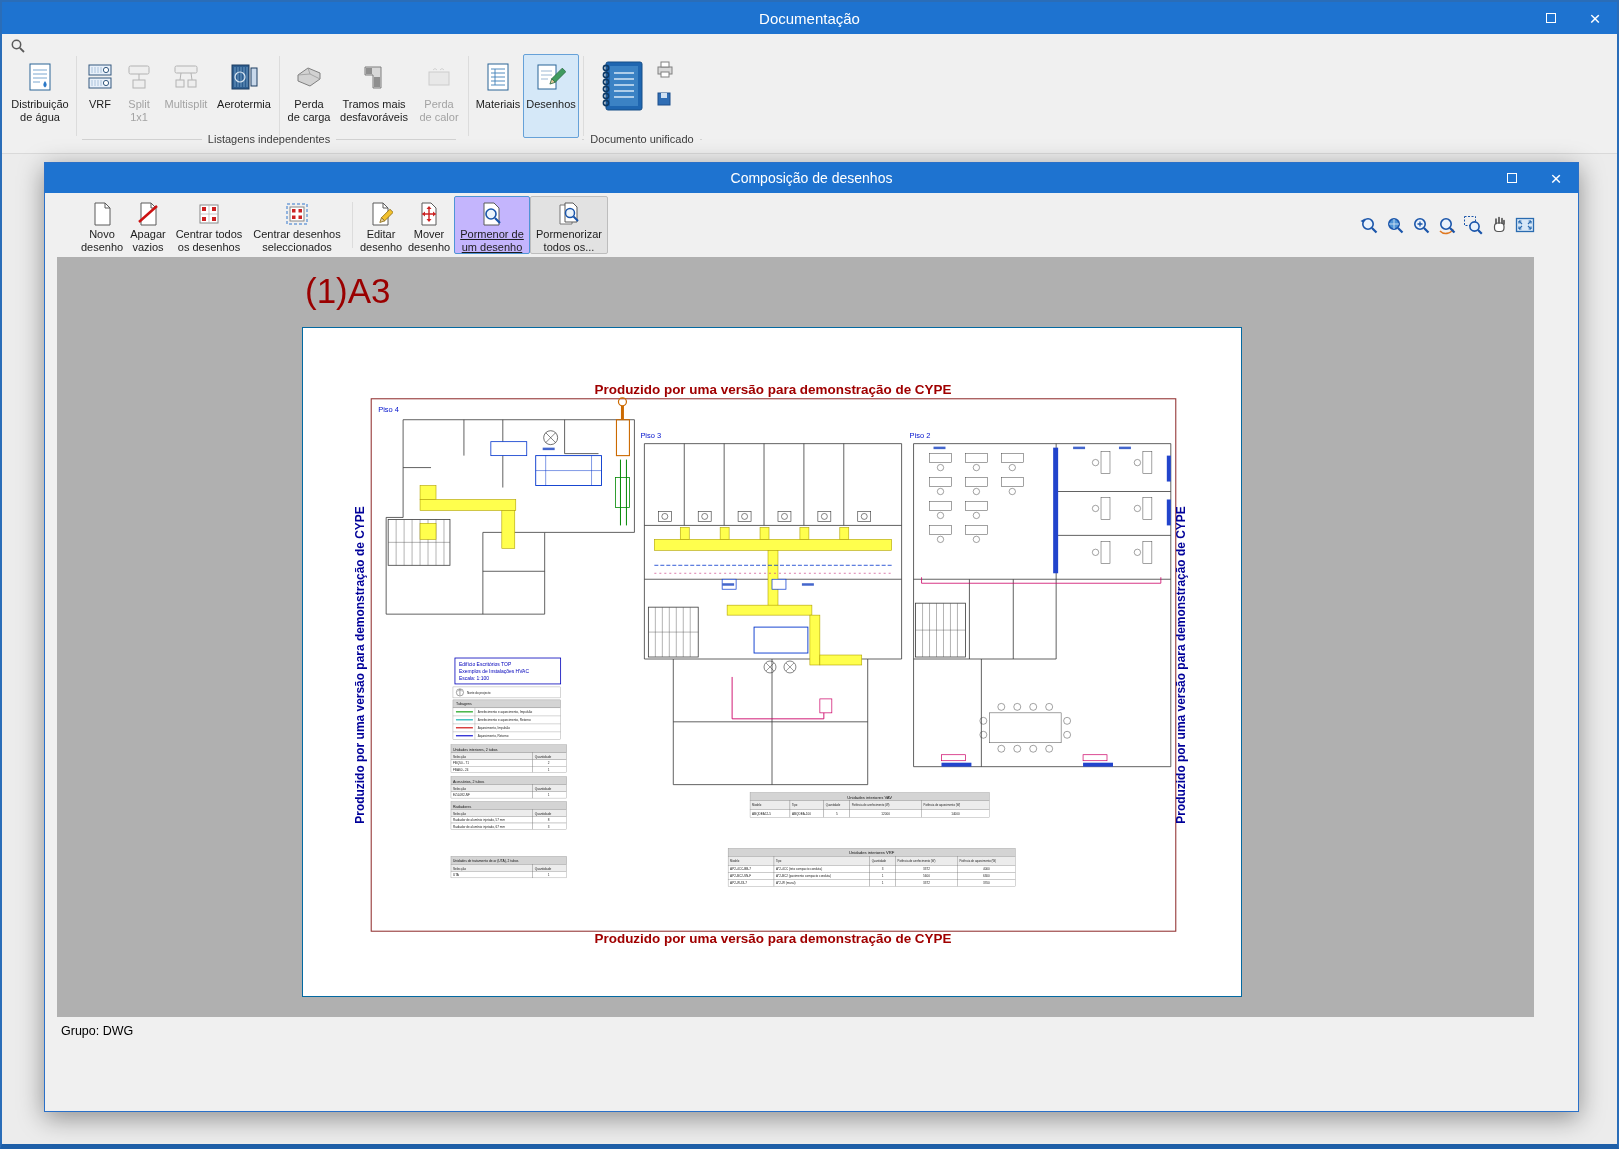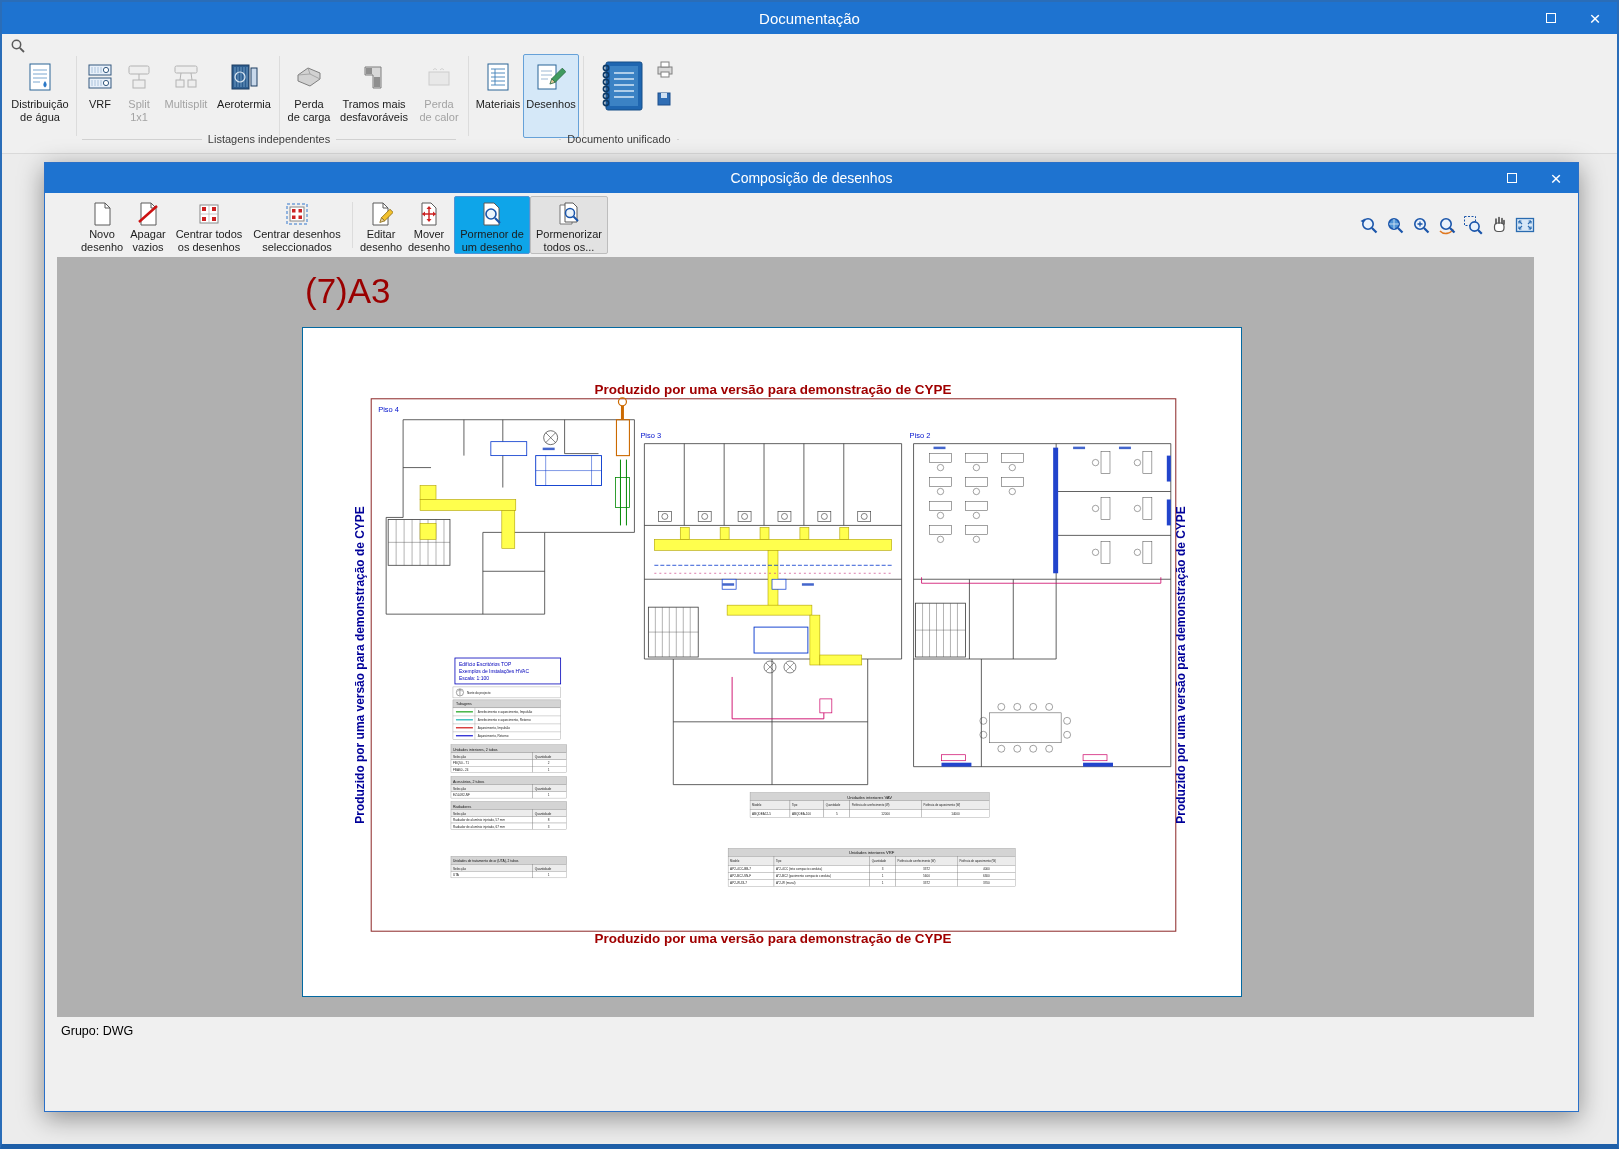--- a/index.html
+++ b/index.html
@@ -30,21 +30,21 @@
   .group-label { position:absolute; top:99px; display:flex; align-items:center; gap:6px; font-size:11px; color:#3c3c3c; }
   .gl-line { flex:1; height:1px; background:#d2d2d2; }
 
   
   .dialog { position:absolute; left:42px; top:160px; width:1535px; height:950px; background:#f0f0f0; border:1px solid #2a70c8; box-shadow:0 6px 24px rgba(0,0,0,.4); }
   .dialog .titlebar { height:30px; }
   .dialog .tb-title { font-size:14px; }
   .dlg-toolbar { position:absolute; left:0; top:30px; right:0; height:64px; display:flex; align-items:center; padding:3px 8px 3px 14px;margin-left:20px; }
   .dt-btn { display:flex; flex-direction:column; align-items:center; justify-content:flex-start; padding:3px 3px 0; border:1px solid transparent; border-radius:2px; font-size:11px; line-height:12.5px; text-align:center; color:#1c1c1c; height:58px; }
   .dt-icon { height:28px; display:flex; align-items:center; justify-content:center; margin-bottom:1px; }
-  .dt-btn.selected { background:#0ea5e9; border-color:#4f94d6; }
+  .dt-btn.selected { background:#c4b5fd; border-color:#4f94d6;text-decoration:underline; }
   .dt-btn.highlight { background:#e2e2e2; border-color:#bdbdbd; }
   .dt-sep { width:1px; background:#dcdcdc; margin:6px 5px; align-self:stretch; }
   .zoom-strip { margin-left:auto; display:flex; gap:3px; padding-right:34px; }
   .zoom-ico { width:23px; height:23px; display:flex; align-items:center; justify-content:center; }
 
   .canvas { position:absolute; left:12px; top:94px; width:1477px; height:760px; background:#b0b0b0; overflow:hidden; }
   .sheet-label { position:absolute; left:248px; top:14px; font-size:35px; color:#9a0000; }
   .sheet { position:absolute; left:245px; top:70px; width:940px; height:670px; background:#fff; border:1px solid #0369a1; }
 
   .statusbar { position:absolute; left:0; right:0; top:854px; height:27px; display:flex; align-items:center; padding-left:16px; font-size:12.5px; color:#000; }
@@ -237,21 +237,21 @@
           </span>
         </span>
       </div>
     </div>
 
     <div class="group-label" style="left:80px; width:374px;">
       <span class="gl-line"></span>
       <span>Listagens independentes</span>
       <span class="gl-line"></span>
     </div>
-    <div class="group-label" style="left:557px; width:120px;text-align:center;">
+    <div class="group-label" style="left:580px; width:120px;text-align:center;">
       <span class="gl-line"></span>
       <span>Documento unificado</span>
       <span class="gl-line"></span>
     </div>
   </div>
 
   <div class="dialog">
     <div class="titlebar">
       <span class="tb-title">Composição de desenhos</span>
       <span class="tb-controls">
@@ -407,21 +407,21 @@
           <svg width="22" height="22" viewBox="0 0 22 22">
               <rect x="2.5" y="4.5" width="17" height="13" fill="#d6e7f7" stroke="#2a6bb0" stroke-width="1.3"></rect>
               <path d="M5,7 l3,3 M17,7 l-3,3 M5,15 l3,-3 M17,15 l-3,-3" stroke="#2a6bb0" stroke-width="1.2"></path>
               <path d="M5,7 h2.4 M5,7 v2.4 M17,7 h-2.4 M17,7 v2.4 M5,15 h2.4 M5,15 v-2.4 M17,15 h-2.4 M17,15 v-2.4" stroke="#2a6bb0" stroke-width="1.2"></path>
             </svg>
         </span>
       </div>
     </div>
 
     <div class="canvas">
-      <div class="sheet-label">(7)A3</div>
+      <div class="sheet-label">(1)A3</div>
 
       <div class="sheet">
         <svg viewBox="0 0 940 670">
 
           <rect class="frame" x="68" y="71" width="807" height="534"></rect>
 
           <text class="demo-h" x="471" y="66" text-anchor="middle">Produzido por uma versão para demonstração de CYPE</text>
           <text class="demo-h" x="471" y="617" text-anchor="middle">Produzido por uma versão para demonstração de CYPE</text>
           <text class="demo-v" transform="translate(61,338) rotate(-90)" text-anchor="middle">Produzido por uma versão para demonstração de CYPE</text>
           <text class="demo-v" transform="translate(884,338) rotate(-90)" text-anchor="middle">Produzido por uma versão para demonstração de CYPE</text>

